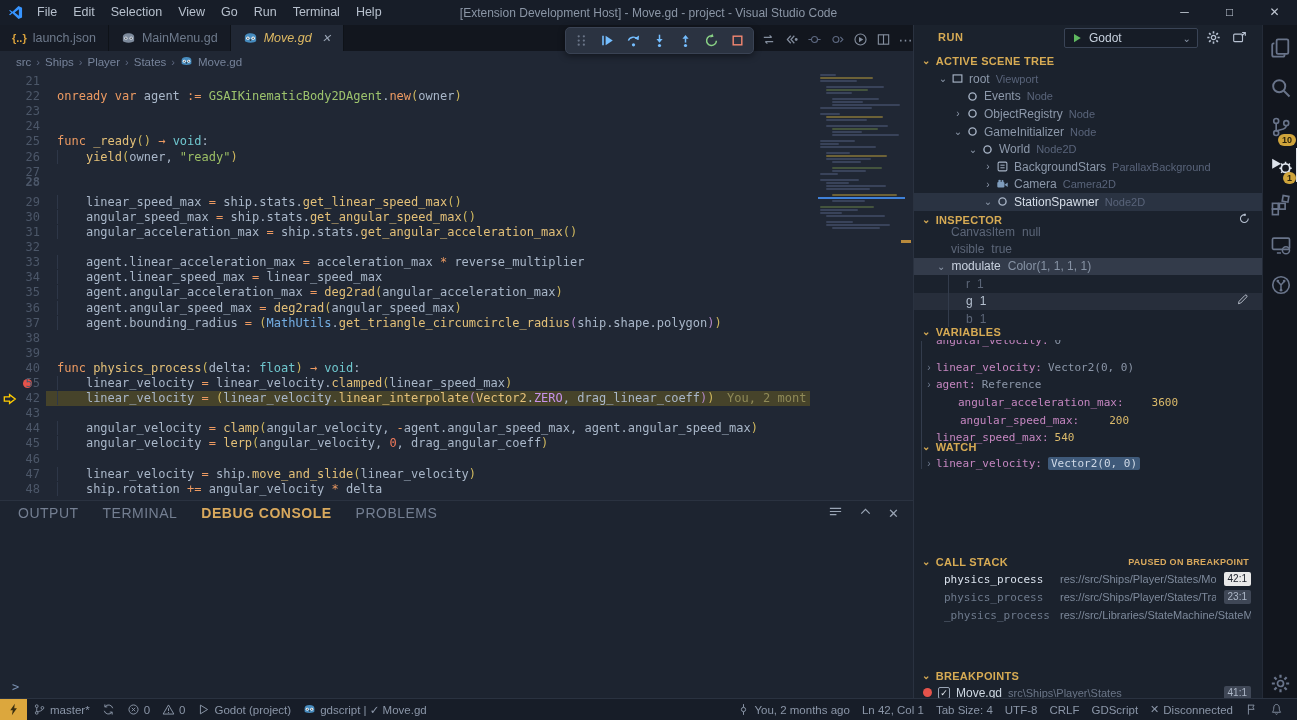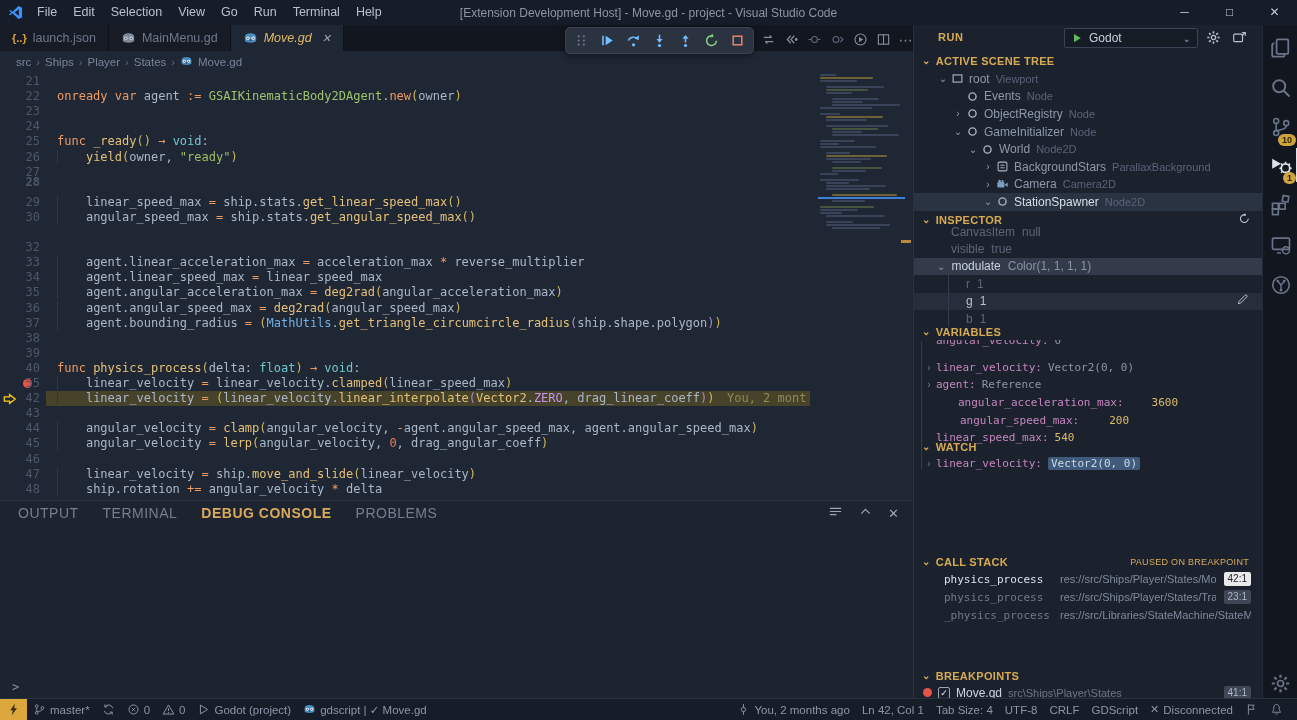--- a/index.html
+++ b/index.html
@@ -61,21 +61,21 @@
 
   
   .sidebar{left:913px;top:25px;width:349px;height:673px;background:#1b222d;border-left:1px solid #2a3240;box-sizing:border-box;overflow:hidden;font-size:12px;color:#9fabbe;}
   .run-title{position:absolute;left:24px;top:6px;font-size:11px;font-weight:bold;letter-spacing:.5px;color:#d7ab54;}
   .run-dd{position:absolute;left:150px;top:3px;width:134px;height:20px;background:#161c26;border:1px solid #3a4456;border-radius:2px;display:flex;align-items:center;gap:6px;padding:0 6px;box-sizing:border-box;}
   .run-dd-label{color:#c7d1de;font-size:12px;flex:1;}
   .run-dd-chev{color:#8d99ab;font-size:10px;}
   .hdr-icon{position:absolute;top:5px;color:#b8c2d2;}
   .sec-h{position:absolute;left:0;width:349px;height:17px;display:flex;align-items:center;gap:5px;padding-left:8px;box-sizing:border-box;color:#d7ab54;font-weight:bold;font-size:11px;letter-spacing:.3px;}
   .sec-chev{font-size:10px;}
-  .paused-badge{position:absolute;right:14px;font-size:9px;font-weight:normal;color:#d9a95d;letter-spacing:.3px;}
+  .paused-badge{position:absolute;right:14px;font-size:9px;font-weight:bold;color:#d9a95d;letter-spacing:.3px;}
   .tree-row{position:absolute;left:0;width:349px;height:17.6px;display:flex;align-items:center;}
   .tree-row.sel{background:#2a3342;}
   .t-chev{width:12px;color:#8d99ab;font-size:10px;text-align:center;flex:none;}
   .t-icon{width:16px;height:16px;flex:none;display:flex;align-items:center;justify-content:center;color:#a8b4c6;margin-right:4px;}
   .t-name{color:#8d99ab;}
   .tree-row.sel .t-name{color:#d7dfe9;}
   .t-type{color:#59647a;font-size:11px;margin-left:6px;}
   .row-right{position:absolute;right:14px;color:#c3cad6;}
   .insp-row{position:absolute;left:0;width:349px;height:17.4px;display:flex;align-items:center;padding-left:37px;box-sizing:border-box;}
   .insp-row .lbl{color:#8793a5;}
@@ -352,20 +352,24 @@
       <div class="code-line" style="top: 103px; font-weight: bold;">
         <span class="ln">28</span>
       </div>
       <div class="code-line" style="top: 122.8px;">
         <span class="ln">29</span>
         <span class="ct"><span class="tk-g">    </span><span class="tk-p">linear_speed_max </span><span class="tk-k">= </span><span class="tk-p">ship.stats.</span><span class="tk-f">get_linear_speed_max</span><span class="tk-b1">(</span><span class="tk-b1">)</span></span>
       </div>
       <div class="code-line" style="top: 137.9px;">
         <span class="ln">30</span>
         <span class="ct"><span class="tk-g">    </span><span class="tk-p">angular_speed_max </span><span class="tk-k">= </span><span class="tk-p">ship.stats.</span><span class="tk-f">get_angular_speed_max</span><span class="tk-b1">(</span><span class="tk-b1">)</span></span>
+      </div>
+      <div class="code-line" style="top: 153px;">
+        <span class="ln">31</span>
+        <span class="ct"><span class="tk-g">    </span><span class="tk-p">angular_acceleration_max </span><span class="tk-k">= </span><span class="tk-p">ship.stats.</span><span class="tk-f">get_angular_acceleration_max</span><span class="tk-b1">(</span><span class="tk-b1">)</span></span>
       </div>
       <div class="code-line" style="top: 168.1px;">
         <span class="ln">32</span>
         <span class="ct"></span>
       </div>
       <div class="code-line" style="top: 183.2px;">
         <span class="ln">33</span>
         <span class="ct"><span class="tk-g">    </span><span class="tk-p">agent.linear_acceleration_max </span><span class="tk-k">= </span><span class="tk-p">acceleration_max </span><span class="tk-k">* </span><span class="tk-p">reverse_multiplier</span></span>
       </div>
       <div class="code-line" style="top: 198.3px;">

